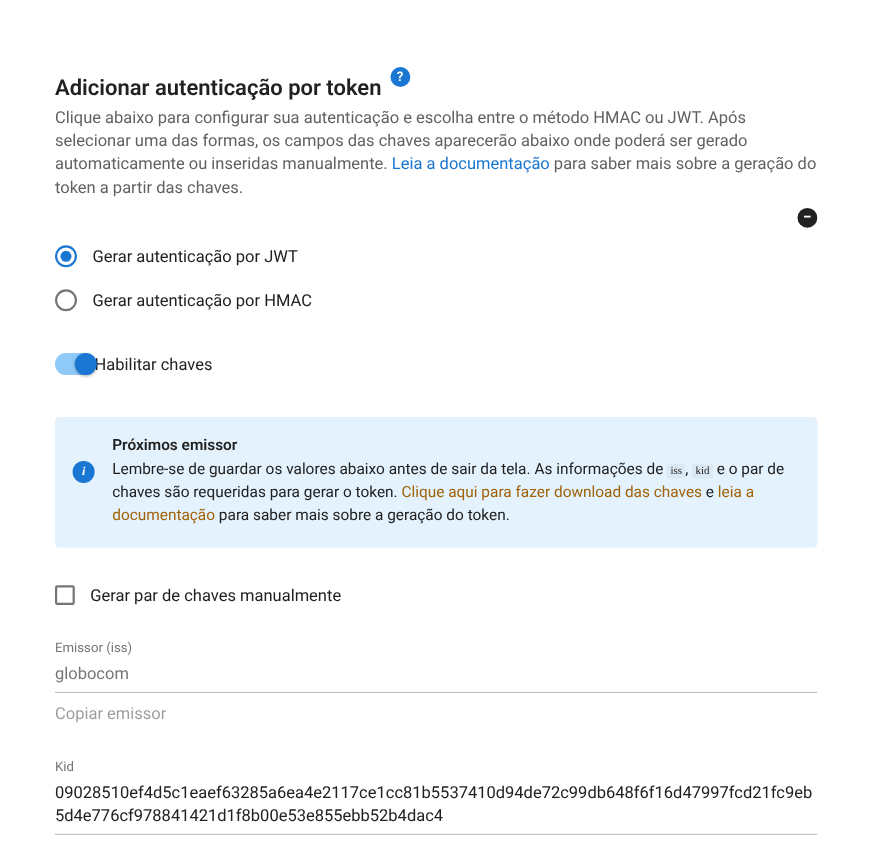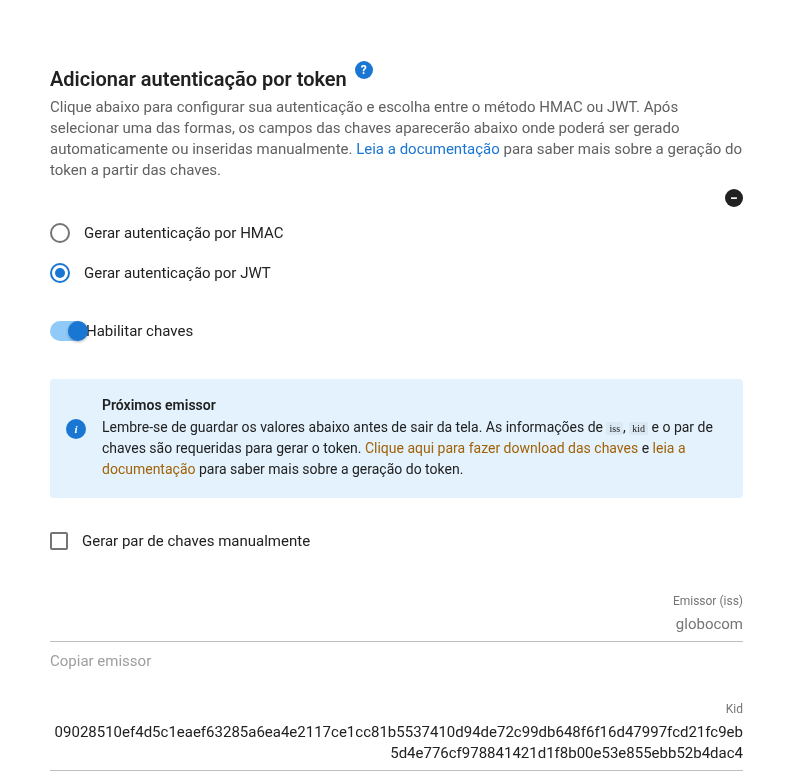--- a/index.html
+++ b/index.html
@@ -178,37 +178,36 @@
       border-radius: 2px;
       font-size: 10px;
     }
     .info-text a {
       color: #a16207;
       text-decoration: none;
     }
     .checkbox-row {
       display: flex;
       gap: 14px;
-      margin-bottom: 44px;
+      margin-bottom: 32px;
       cursor: pointer;
     }
     .checkbox {
       width: 18px;
       height: 18px;
       border: 2px solid #757575;
       border-radius: 2px;
       flex-shrink: 0;
     }
     .checkbox-label {
       font-size: 15px;
       color: #212121;
     }
     .field {
       margin-bottom: 10px;
-      text-align: right;
     }
     .field-label {
       font-size: 12px;
       color: #757575;
       margin-bottom: 6px;
     }
     .field-value {
       font-size: 15px;
       color: #757575;
       padding-bottom: 6px;
@@ -239,26 +238,26 @@
   <p class="description">
     <span>Clique abaixo para configurar sua autenticação e escolha entre o método HMAC ou JWT. Após selecionar uma das formas, os campos das chaves aparecerão abaixo onde poderá ser gerado automaticamente ou inseridas manualmente. </span><a href="#">Leia a documentação</a><span> para saber mais sobre a geração do token a partir das chaves.</span>
   </p>
 
   <div class="collapse-row">
     <span class="collapse-btn">−</span>
   </div>
 
   <div class="radio-group">
     <div class="radio-item">
+      <span class="radio-circle selected"></span>
+      <span class="radio-label">Gerar autenticação por JWT</span>
+    </div>
+    <div class="radio-item">
       <span class="radio-circle"></span>
       <span class="radio-label">Gerar autenticação por HMAC</span>
-    </div>
-    <div class="radio-item">
-      <span class="radio-circle selected"></span>
-      <span class="radio-label">Gerar autenticação por JWT</span>
     </div>
   </div>
 
   <div class="toggle-row">
     <span class="toggle"></span>
     <span class="toggle-label">Habilitar chaves</span>
   </div>
 
   <div class="info-box">
     <span class="info-icon">i</span>

